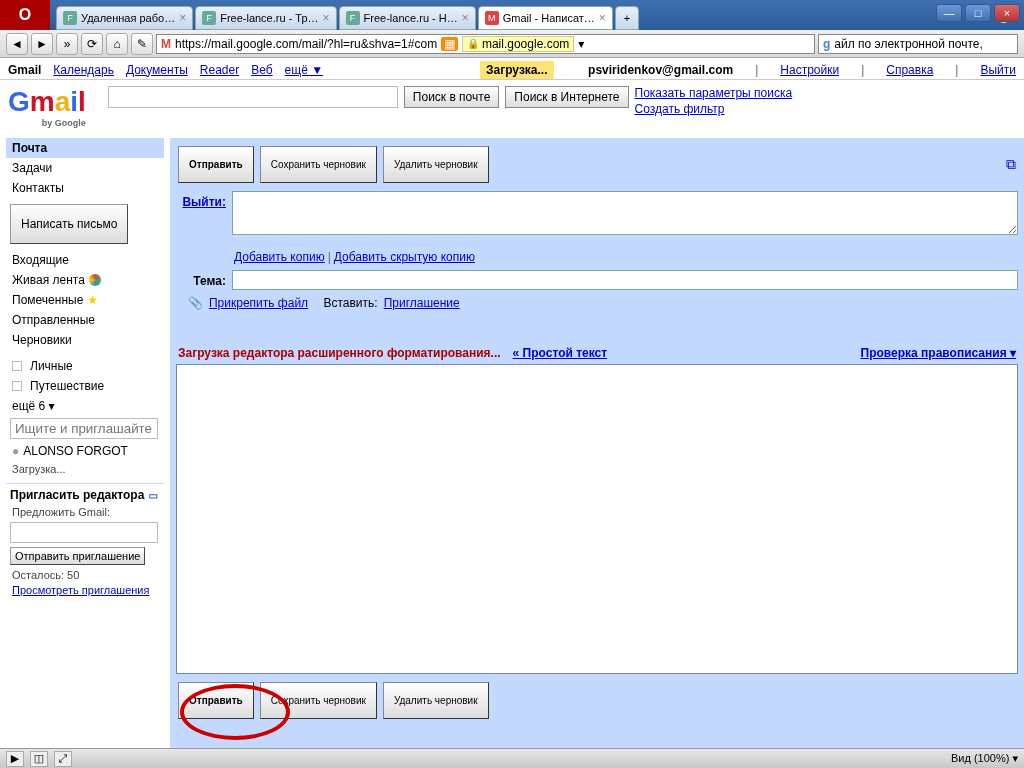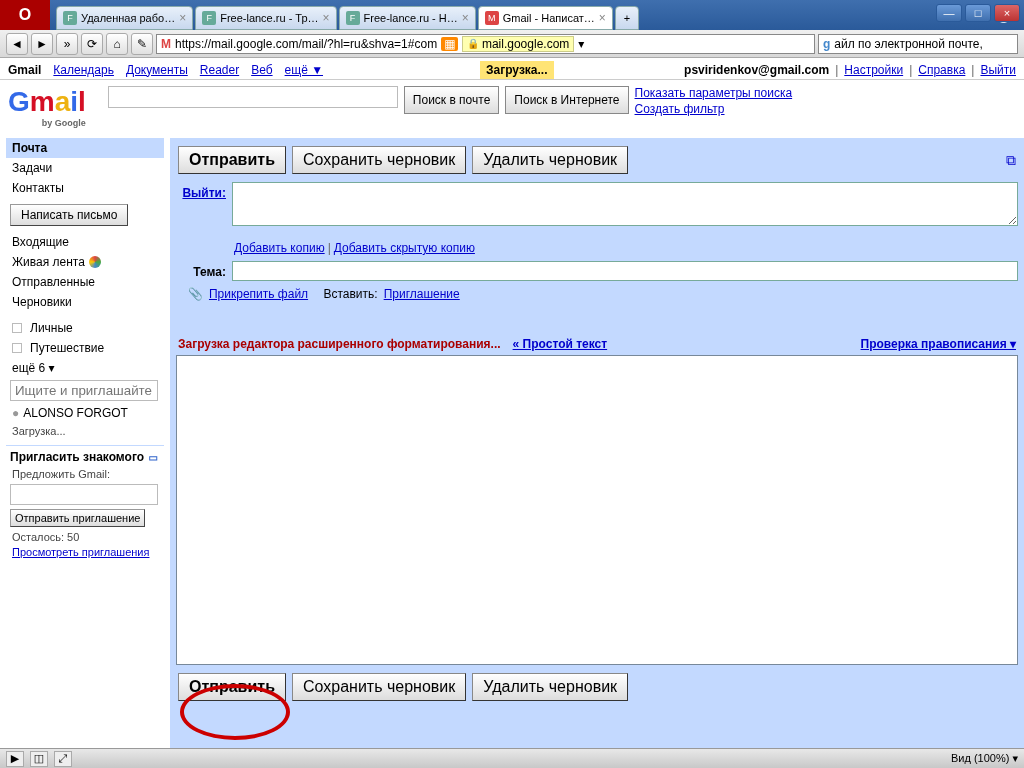--- a/index.html
+++ b/index.html
@@ -24,53 +24,53 @@
 .toolbar { height:28px; background:linear-gradient(#f0f0f0,#d8d8d8); border-bottom:1px solid #aaa; display:flex; align-items:center; padding:0 6px; gap:3px; }
 .tbtn { width:22px; height:22px; border:1px solid #aaa; background:linear-gradient(#fff,#e0e0e0); border-radius:3px; display:flex; align-items:center; justify-content:center; cursor:pointer; font-size:12px; }
 .addr { flex:1; height:20px; border:1px solid #888; background:#fff; display:flex; align-items:center; padding:0 4px; font-size:12px; gap:4px; }
 .addr-dom { background:#ffffb0; border:1px solid #cc8; padding:0 4px; display:flex; align-items:center; gap:2px; }
 .lock { color:#4a4; font-size:10px; }
 .search-box { width:200px; height:20px; border:1px solid #888; background:#fff; display:flex; align-items:center; padding:0 4px; font-size:12px; gap:4px; }
 
 
 .gbar { height:22px; padding:4px 8px 2px; display:flex; align-items:center; gap:12px; font-size:12px; border-bottom:1px solid #ccc; }
 .gbar b { font-weight:bold; }
-.gbar .right { margin-left:auto; display:flex; gap:6px; align-items:center; }
+.gbar .right { margin-left:auto; display:flex; gap:22px; align-items:center; }
 .loading { background:#ffe475; padding:2px 6px; font-weight:bold; position:absolute; left:480px; }
 .gbar .sep { color:#666; }
 
 
 .gheader { display:flex; padding:6px 8px 10px; align-items:flex-start; gap:10px; }
 .glogo { font-family:Georgia,serif; font-size:28px; font-weight:bold; }
 .glogo .b{color:#3369e8}.glogo .r{color:#d50f25}.glogo .y{color:#eeb211}.glogo .g{color:#009925}
 .glogo small { font-size:9px; color:#666; display:block; text-align:right; font-family:Arial; }
 .gsearch { display:flex; gap:6px; align-items:flex-start; margin-left:12px; }
 .gsearch input { width:290px; height:22px; border:1px solid #bbb; padding:0 4px; }
-.gbtn { height:28px; padding:0 8px; background:linear-gradient(#fff,#ddd); border:1px solid #888; cursor:pointer; font-size:12px; }
+.gbtn { height:22px; padding:0 8px; background:linear-gradient(#fff,#ddd); border:1px solid #888; cursor:pointer; font-size:12px; }
 .gsearch-links { font-size:12px; line-height:1.3; }
 
 .body2 { display:flex; height:610px; }
 
 
 .sidebar { width:170px; padding:0 6px; font-size:12px; }
 .sb-item { padding:3px 6px; cursor:pointer; display:flex; align-items:center; gap:4px; }
 .sb-item.sel { background:#c3d9ff; font-weight:bold; }
-.sb-btn { margin:6px 4px; padding:3px 10px; background:linear-gradient(#fff,#ddd); border:1px outset #999; cursor:pointer; display:inline-block; font-size:12px; }
+.sb-btn { margin:6px 4px; padding:12px 10px; background:linear-gradient(#fff,#ddd); border:1px outset #999; cursor:pointer; display:inline-block; font-size:12px; }
 .sb-hdr { font-weight:bold; padding:4px 4px 2px; border-top:1px solid #c3d9ff; margin-top:6px; display:flex; align-items:center; }
 .sb-hdr .ctrls { margin-left:auto; font-size:10px; color:#36c; letter-spacing:2px; cursor:pointer; }
 .sb-input { width:148px; border:1px solid #bbb; padding:2px 4px; margin:2px 4px; }
 .sb-text { padding:2px 6px; color:#444; font-size:11px; }
 .sq { width:10px; height:10px; border:1px solid #bbb; display:inline-block; margin-right:4px; }
 .star { color:#fc0; }
 .buzz { width:12px;height:12px;border-radius:50%;background:conic-gradient(#d44,#4a4,#48c,#fc0,#d44);display:inline-block; }
 
 
 .main { flex:1; background:#c3d9ff; padding:6px; position:relative; }
 .btnrow { display:flex; gap:6px; padding:2px 2px 8px; align-items:center; }
-.mbtn { padding:4px 10px; background:linear-gradient(#fff,#ddd); border:1px outset #888; cursor:pointer; font-size:16px; }
+.mbtn { padding:12px 10px; background:linear-gradient(#fff,#ddd); border:1px outset #888; cursor:pointer; font-size:10px; }
 .mbtn.bold { font-weight:bold; }
 .popout { margin-left:auto; color:#00c; font-size:14px; cursor:pointer; }
 .field-row { display:flex; align-items:flex-start; gap:6px; margin-bottom:4px; }
 .field-lbl { width:50px; text-align:right; font-weight:bold; padding-top:4px; }
 .field-lbl a { font-weight:bold; }
 .to-box { flex:1; height:44px; background:#fff; border:1px solid #7a9; }
 .subj-box { flex:1; height:20px; background:#fff; border:1px solid #7a9; }
 .sublinks { padding:2px 0 6px 58px; font-size:12px;margin-top:13px; }
 .sublinks .sep { color:#666; margin:0 3px; }
 .attach-row { padding:2px 0 6px 12px; display:flex; gap:6px; align-items:center; font-size:12px; }
@@ -186,20 +186,24 @@
   <div class="sidebar">
     <div class="sb-item sel">Почта</div>
     <div class="sb-item">Задачи</div>
     <div class="sb-item">Контакты</div>
     <button class="sb-btn">Написать письмо</button>
     <div class="sb-item">Входящие</div>
     <div class="sb-item">
         <span>Живая лента</span> 
         <span class="buzz"></span>
       </div>
+    <div class="sb-item">
+        <span>Помеченные</span> 
+        <span class="star">★</span>
+      </div>
     <div class="sb-item">Отправленные</div>
     <div class="sb-item">Черновики</div>
     <div style="height:6px"></div>
     <div class="sb-item">
         <span class="sq"></span>
         <span>Личные</span>
       </div>
     <div class="sb-item">
         <span class="sq"></span>
         <span>Путешествие</span>
@@ -207,21 +211,21 @@
     <div class="sb-item">ещё 6 ▾</div>
 
     <input class="sb-input" placeholder="Ищите и приглашайте" style="">
     <div class="sb-item">
         <span style="color:#999">●</span> 
         <span>ALONSO FORGOT</span>
       </div>
     <div class="sb-text">Загрузка...</div>
 
     <div class="sb-hdr">
-        <span>Пригласить знакомого</span>
+        <span>Пригласить редактора</span>
         <span class="ctrls">▭</span>
       </div>
     <div class="sb-text">Предложить Gmail:</div>
     <input class="sb-input" style="">
     <button class="sb-btn" style="margin:2px 4px;font-size:11px;padding:2px 4px">Отправить приглашение</button>
     <div class="sb-text">Осталось: 50</div>
     <a style="padding:0 6px;font-size:11px">Просмотреть приглашения</a>
   </div>
 
   <div class="main">

